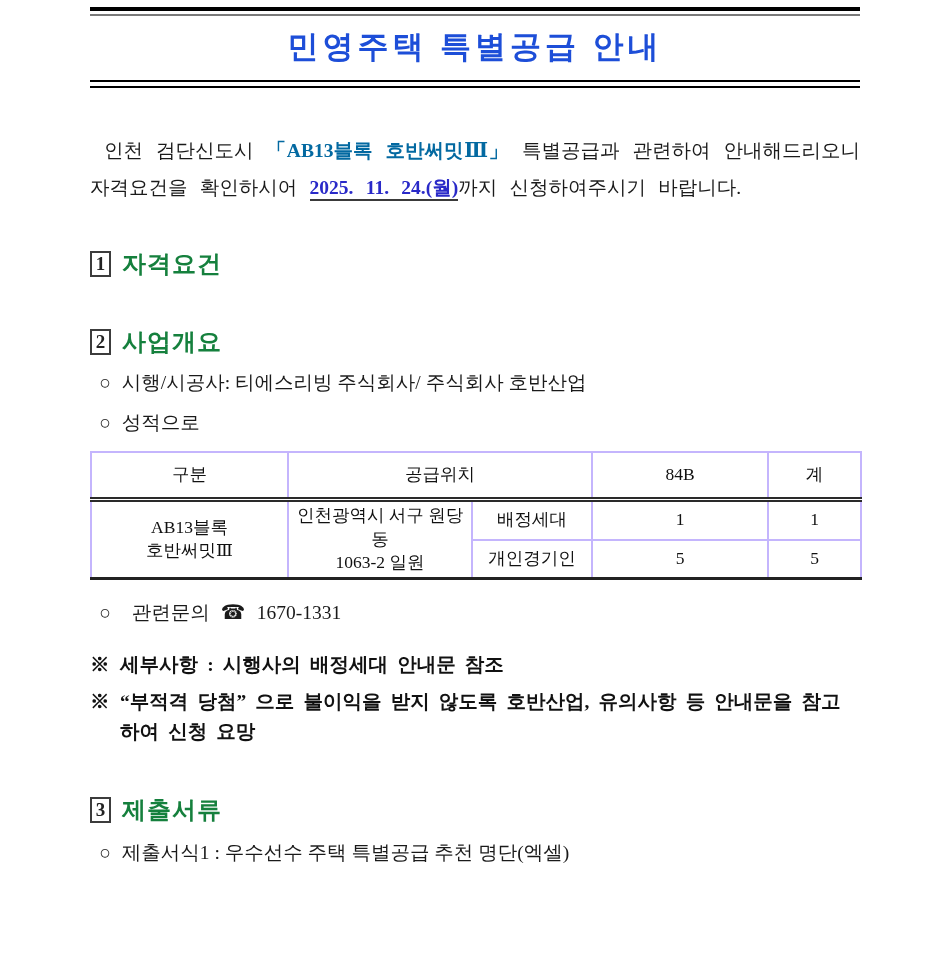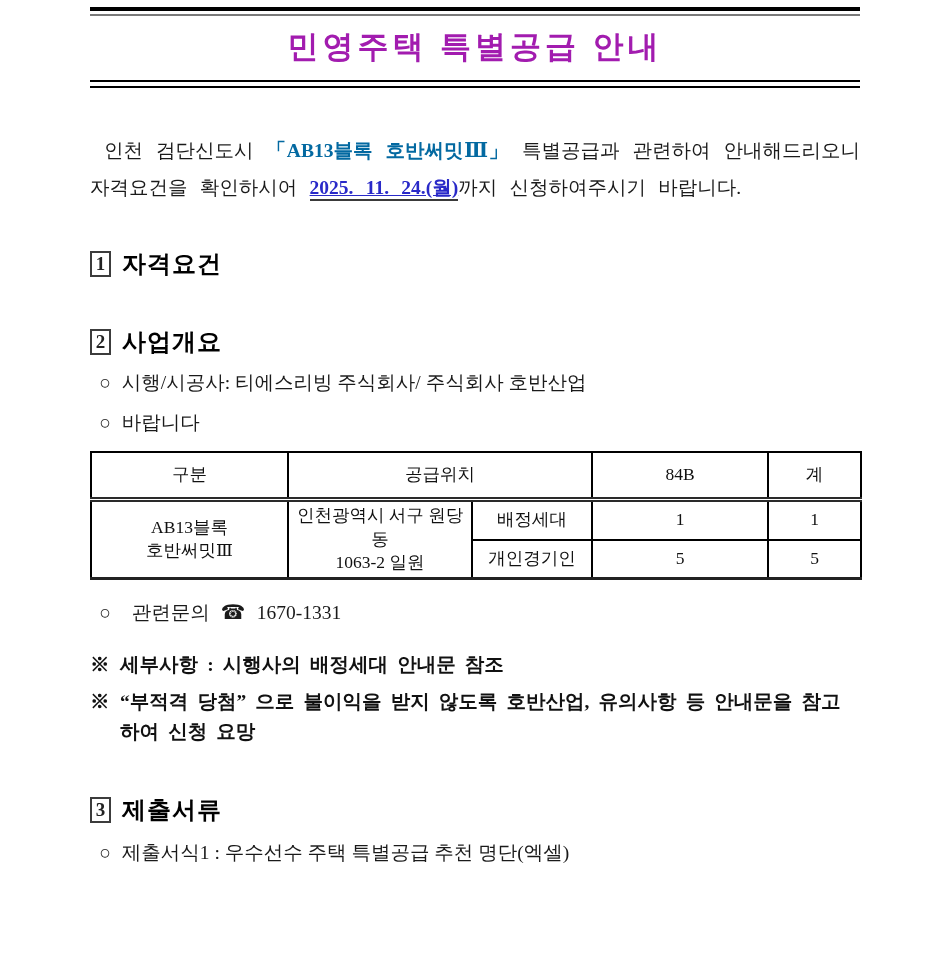--- a/index.html
+++ b/index.html
@@ -14,46 +14,46 @@
   
   .title-block { width: 100%; }
   .rule { width: 100%; }
   .rule-top-thick { border-top: 4px solid #000; margin-bottom: 3px; }
   .rule-top-gray  { border-top: 2px solid #7a7a7a; }
   .rule-bot-a { border-top: 2px solid #000; margin-bottom: 4px; }
   .rule-bot-b { border-top: 2px solid #000; }
   h1.doc-title {
     font-family: "Liberation Sans", "DejaVu Sans", sans-serif;
     font-weight: 900; font-size: 31px; letter-spacing: 4px;
-    text-align: center; color: #a21caf; padding: 10px 0 12px 0;
+    text-align: center; color: #1d4ed8; padding: 10px 0 12px 0;
   }
 
   
   .intro {
     margin-top: 44px; font-size: 19.5px; line-height: 1.9;
     text-align: justify; word-spacing: 0.38em; text-indent: 14px;
   }
   .block-name { font-weight: 700; color: #0369a1; }
   .deadline {
     color: #2929c8; font-weight: 700;
-    border-bottom: 2px solid #3a3a3a; padding-bottom: 1px; text-decoration: underline;
+    border-bottom: 2px solid #3a3a3a; padding-bottom: 1px;
   }
 
   
   .sec-head {
     display: flex; align-items: center; gap: 11px;
     font-family: "Liberation Sans", "DejaVu Sans", sans-serif;
   }
   .sec-num {
     display: inline-flex; align-items: center; justify-content: center;
     min-width: 21px; height: 26px; border: 2px solid #3c3c3c;
     font-family: "Liberation Serif", serif; font-size: 19px; color: #222;
     padding: 0 3px;
   }
-  .sec-title { font-size: 24px; font-weight: 900; color: #000000; letter-spacing: 1px; }
+  .sec-title { font-size: 24px; font-weight: 900; color: #15803d; letter-spacing: 1px; }
 
   .sec-qual { margin-top: 42px; }
   .sec-over { margin-top: 46px; }
   .sec-docs { margin-top: 46px; }
 
   
   .bullet-para {
     margin-top: 14px; font-size: 19.5px; line-height: 1.82;
     text-align: justify; word-spacing: 0.32em;
     padding-left: 5px; text-indent: 5px;
@@ -70,21 +70,21 @@
   table.supply {
     border-collapse: collapse; margin-top: 13px; width: 770px;
     font-size: 17.5px; table-layout: fixed; color: #111;
   }
   table.supply col.c1 { width: 197px; }
   table.supply col.c2 { width: 184px; }
   table.supply col.c3 { width: 120px; }
   table.supply col.c4 { width: 176px; }
   table.supply col.c5 { width: 93px; }
   table.supply th, table.supply td {
-    border: 2px solid #000000; text-align: center; vertical-align: middle;
+    border: 2px solid #c4b5fd; text-align: center; vertical-align: middle;
     font-weight: normal; padding: 2px 4px; line-height: 1.35;
   }
   table.supply thead th { height: 47px; border-bottom: 5px double #2a2a2a; }
   table.supply tbody td { height: 26px; }
   table.supply { border-bottom: 3px solid #222; }
 
   
   .contact-row {
     display: flex; align-items: baseline; gap: 11px;
     font-size: 19.5px; margin-top: 19px; padding-left: 9px;
@@ -130,21 +130,21 @@
       <span class="sec-num">2</span>
       <span class="sec-title">사업개요</span>
     </h2>
 
     <div class="bullet-row">
       <span class="bullet">○</span>
       <span>시행/시공사: 티에스리빙 주식회사/ 주식회사 호반산업</span>
     </div>
     <div class="bullet-row">
       <span class="bullet">○</span>
-      <span>바랍니다</span>
+      <span>성적으로</span>
     </div>
 
     <table class="supply">
       <colgroup>
           <col class="c1">
           <col class="c2">
           <col class="c3">
           <col class="c4">
           <col class="c5">
         </colgroup>

